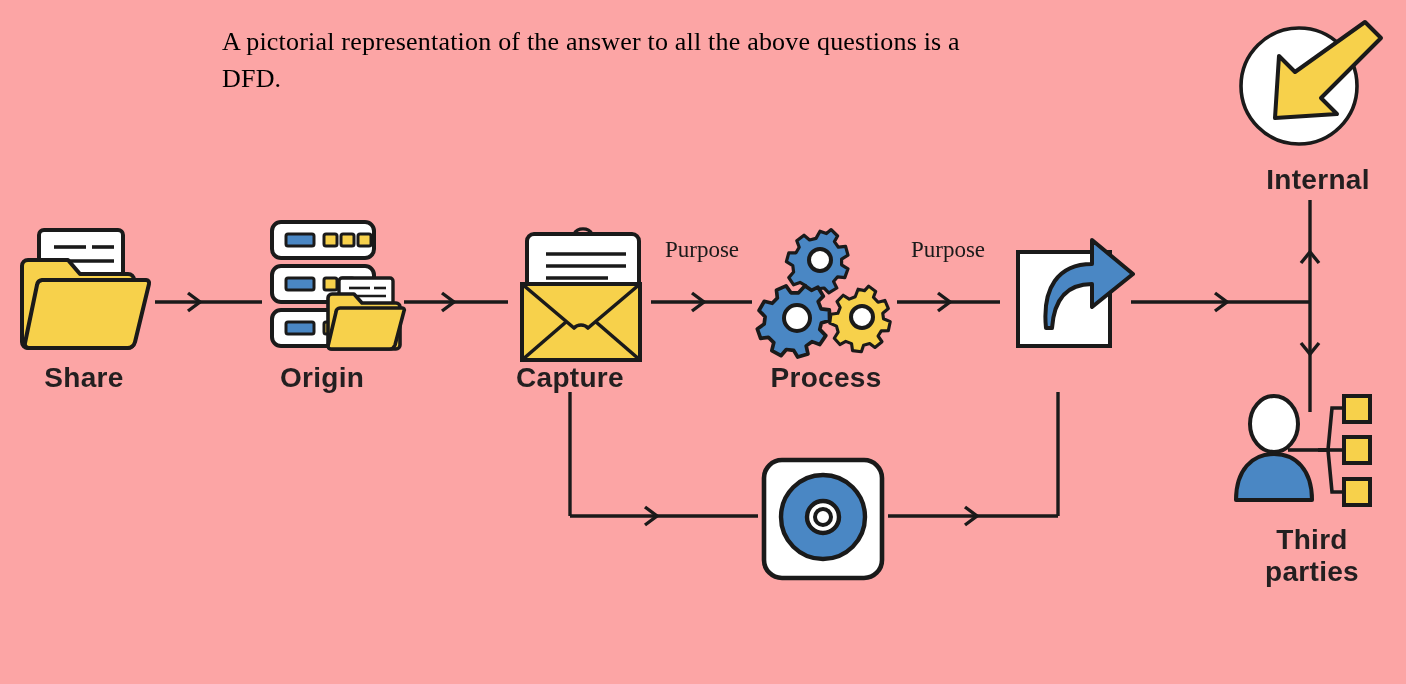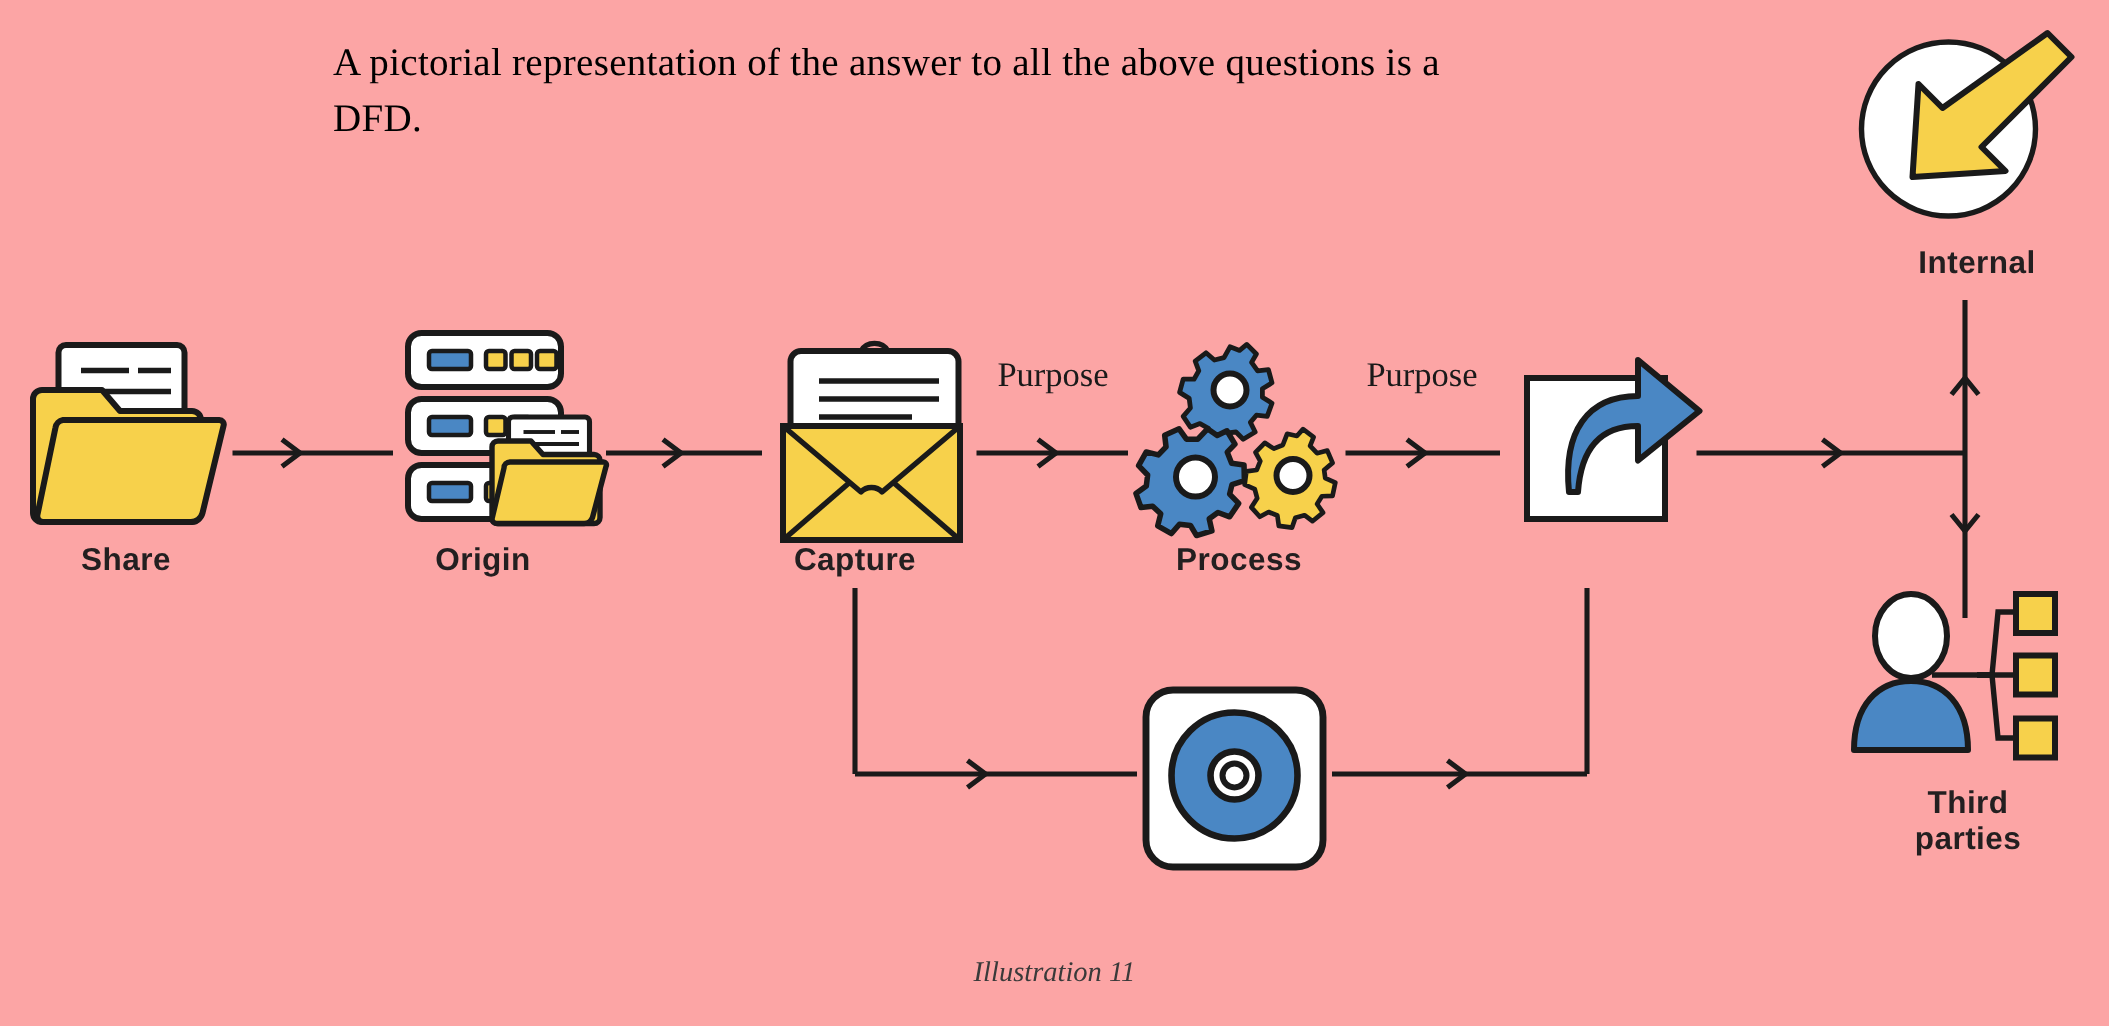--- a/index.html
+++ b/index.html
@@ -42,21 +42,21 @@
     font-size: 19px;
     color: #3a3a3a;
   }
 
   
   .node-label {
     position: absolute;
     text-align: center;
     font-family: "Liberation Sans", sans-serif;
     font-weight: bold;
-    font-size: 21px;
+    font-size: 28px;
     color: #231f20;
     letter-spacing: 0.3px;
     line-height: 1.16;
     white-space: pre-line;
   }
 
   
   .edge-label {
     position: absolute;
     font-family: "Liberation Serif", serif;
@@ -268,15 +268,14 @@
       <path d="M4 112 C4 82 20 66 42 66 C64 66 80 82 80 112 Z" fill="#4A87C4" stroke="#1a1a1a" stroke-width="4" stroke-linejoin="round"></path>
 
       <rect x="112" y="8" width="26" height="26" fill="#F7D14B" stroke="#1a1a1a" stroke-width="4"></rect>
       <rect x="112" y="49" width="26" height="26" fill="#F7D14B" stroke="#1a1a1a" stroke-width="4"></rect>
       <rect x="112" y="91" width="26" height="26" fill="#F7D14B" stroke="#1a1a1a" stroke-width="4"></rect>
     </svg>
   </div>
   <div class="node-label" style="left:1232px; top:524px; width:160px;">Third
 parties</div>
 
-  <div id="caption">Illustration 11</div>
 
 </div>
 
 </body></html>

